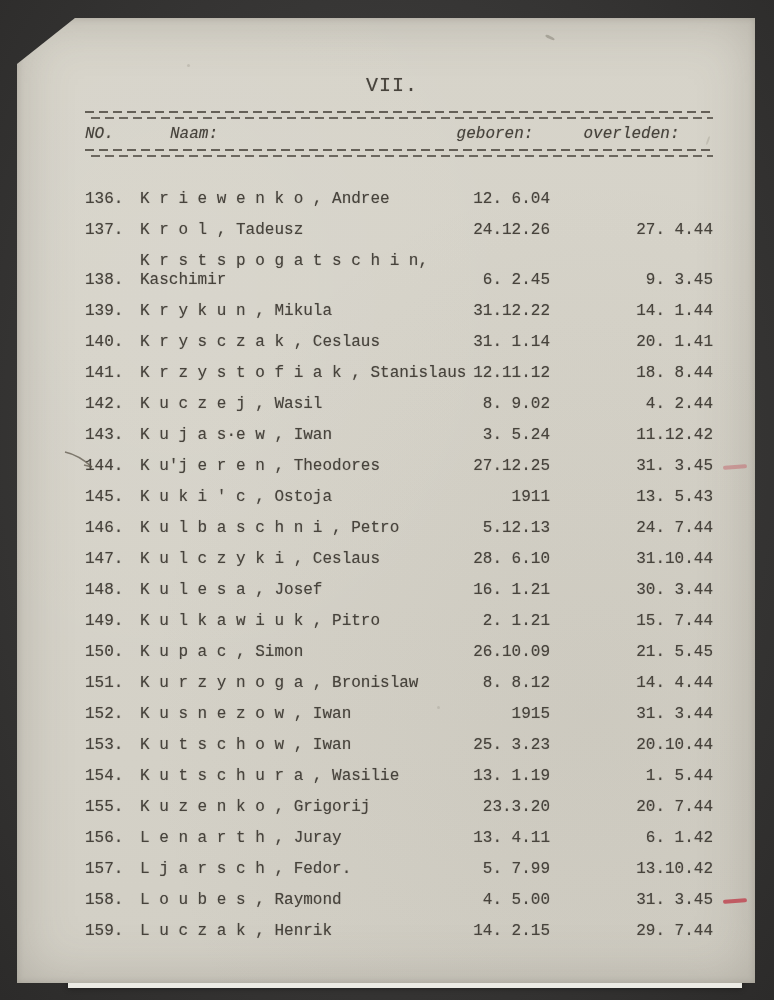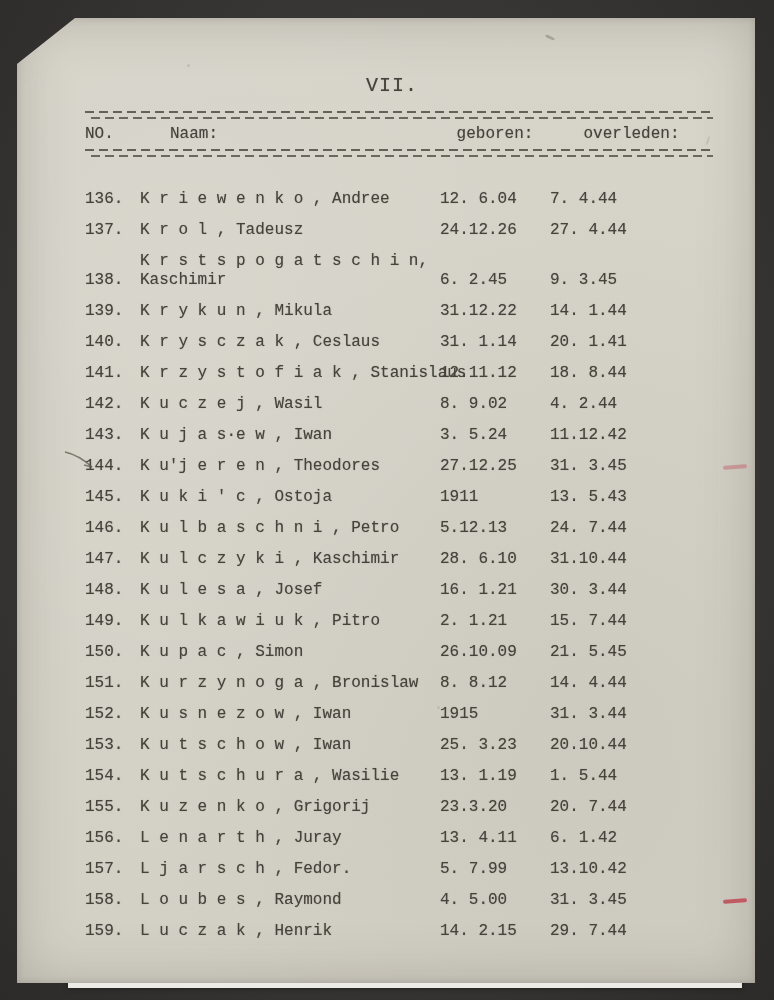--- a/index.html
+++ b/index.html
@@ -22,21 +22,21 @@
     clip-path:polygon(58px 0, 100% 0, 100% 100%, 0 100%, 0 46px);
     color:#47433c;
     font-size:16px;line-height:19px;
   }
   .content{padding-top:58px;}
   .doc-title{
     text-align:center;transform:translateX(6px);
     margin:0 0 16px 0;font-weight:normal;font-size:20px;
     letter-spacing:1px;
   }
-  .thead{margin-left:68px;width:628px;}
+  .thead{margin-left:68px;width:628px;font-style:italic;}
   .dline{
     height:8px;
     background-image:
       repeating-linear-gradient(90deg, rgba(72,67,59,.8) 0 9px, rgba(72,67,59,0) 9px 14px),
       repeating-linear-gradient(90deg, rgba(72,67,59,.75) 0 9px, rgba(72,67,59,0) 9px 14px);
     background-size:100% 2px,100% 2px;
     background-position:0 0,6px 6px;
     background-repeat:no-repeat;
   }
   .hrow{
@@ -47,21 +47,21 @@
   .hrow .h-right{text-align:center;}
   .rows{margin-top:33px;}
   .row{
     position:relative;
     display:grid;grid-template-columns:55px 300px 110px 163px;
     align-items:end;
     margin:0 0 12px 68px;width:628px;
     white-space:nowrap;
   }
   .cell{overflow:visible;}
-  .c-right{}
+  .c-right{text-align:right;}
   .txt{ text-shadow:0 0 1px rgba(71,67,60,.45); }
   .pencil-arrow{position:absolute;left:-22px;top:-8px;}
   .red-dash{
     position:absolute;right:-34px;bottom:7px;
     width:24px;height:4px;border-radius:2px;
     transform:rotate(-4deg);
   }
   .red-dash.faint{opacity:.45;}
   .speck{position:absolute;background:rgba(110,104,92,.4);border-radius:50%;}
   .speck.s1{left:528px;top:18px;width:10px;height:3px;transform:rotate(25deg);}
@@ -92,21 +92,20 @@
         <span class="h-right">overleden:</span>
       </div>
       <div class="dline"></div>
     </div>
 
     <div class="rows">
   <div class="row txt">
     <span class="cell">136.</span>
     <span class="cell">K r i e w e n k o , Andree</span>
     <span class="cell c-right">12. 6.04</span>
-    <span class="cell c-right">7. 4.44</span>
   </div>
 
   <div class="row txt">
     <span class="cell">137.</span>
     <span class="cell">K r o l , Tadeusz</span>
     <span class="cell c-right">24.12.26</span>
     <span class="cell c-right">27. 4.44</span>
   </div>
 
   <div class="row txt">
@@ -172,21 +171,21 @@
 
   <div class="row txt">
     <span class="cell">146.</span>
     <span class="cell">K u l b a s c h n i , Petro</span>
     <span class="cell c-right">5.12.13</span>
     <span class="cell c-right">24. 7.44</span>
   </div>
 
   <div class="row txt">
     <span class="cell">147.</span>
-    <span class="cell">K u l c z y k i , Kaschimir</span>
+    <span class="cell">K u l c z y k i , Ceslaus</span>
     <span class="cell c-right">28. 6.10</span>
     <span class="cell c-right">31.10.44</span>
   </div>
 
   <div class="row txt">
     <span class="cell">148.</span>
     <span class="cell">K u l e s a , Josef</span>
     <span class="cell c-right">16. 1.21</span>
     <span class="cell c-right">30. 3.44</span>
   </div>

